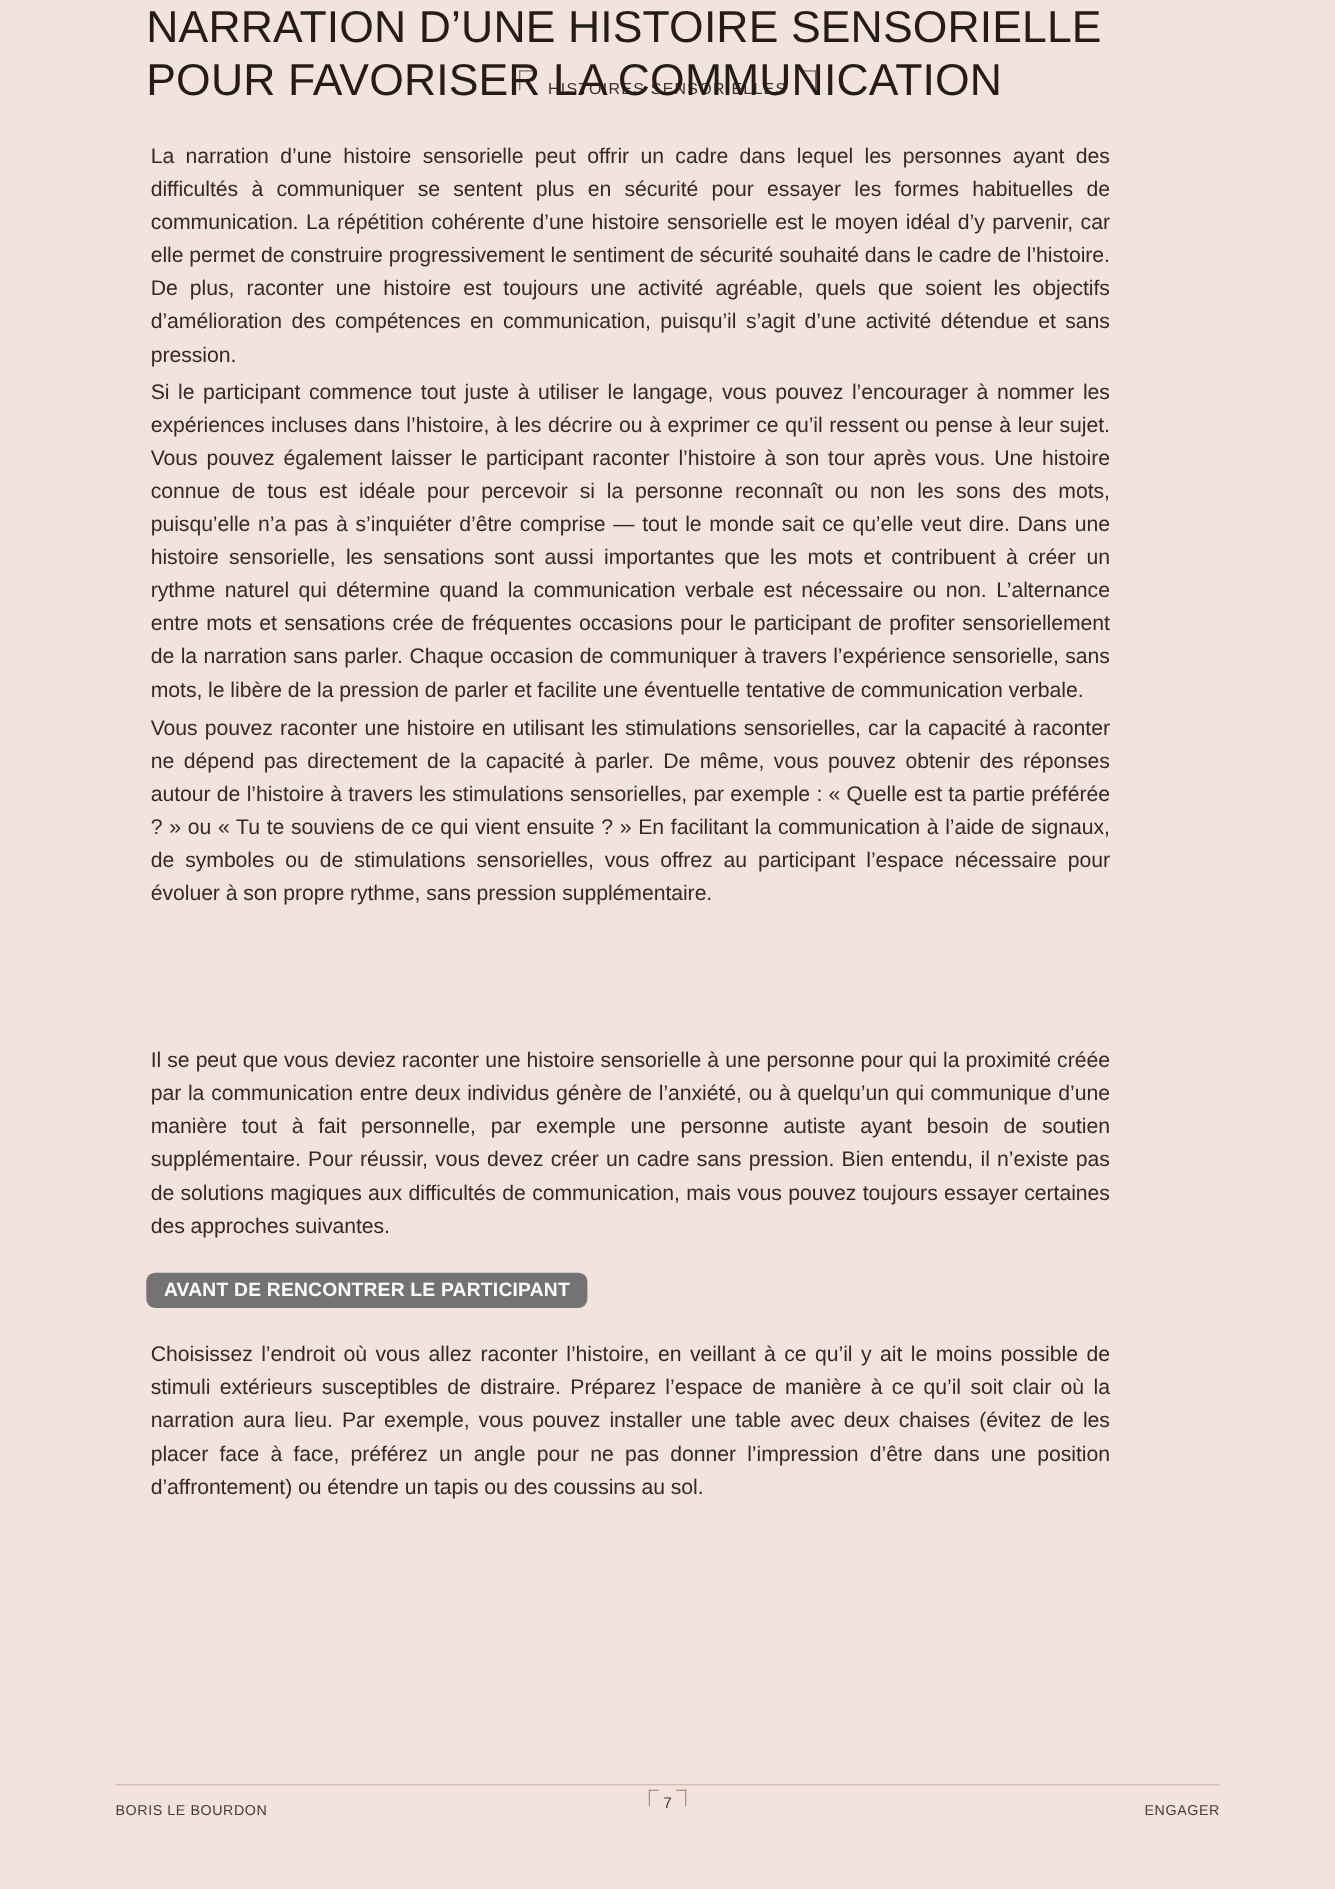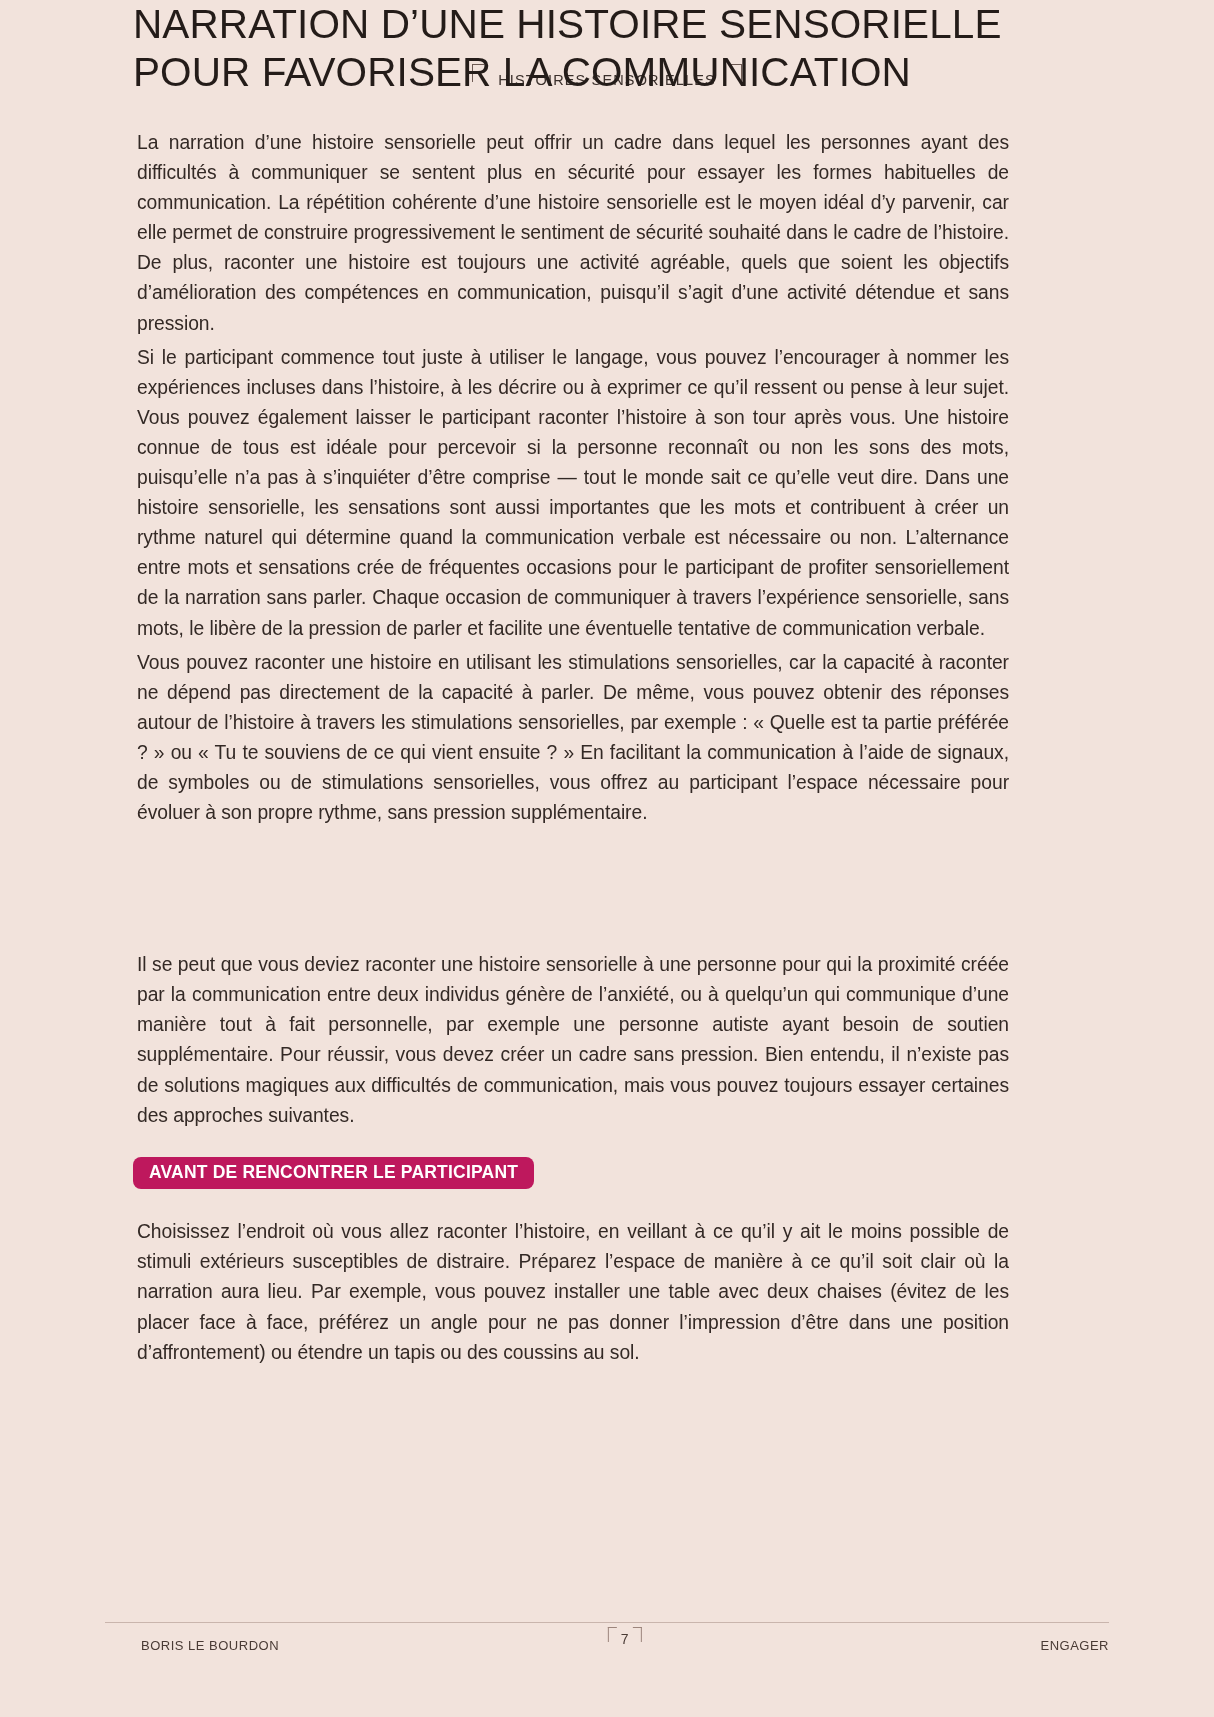--- a/index.html
+++ b/index.html
@@ -88,21 +88,21 @@
 
   .gap-title-body { height: 28px; }
   .gap-section    { height: 86px; }
   .gap-h2-body    { height: 28px; }
   .gap-before-badge { height: 22px; }
   .gap-after-badge  { height: 24px; }
 
   
   .badge {
     display: inline-block;
-    background: #be185d;
+    background: #737373;
     color: #ffffff;
     border-radius: 8px;
     padding: 7px 16px 8px 16px;
     font-family: "Liberation Sans", sans-serif;
     font-weight: bold;
     font-size: 17.5px;
     letter-spacing: 0.2px;
     line-height: 1;
     white-space: nowrap;
   }
@@ -121,21 +121,20 @@
     left: 105px;
     right: 105px;
     top: 1638px;
     display: flex;
     align-items: flex-start;
     justify-content: space-between;
     font-family: "Liberation Sans", sans-serif;
     font-size: 13px;
     letter-spacing: 0.5px;
     color: #4a3b35;
-    margin-left: 36px;
   }
   .footer-center {
     position: absolute;
     left: 50%;
     transform: translateX(-50%);
     top: -6px;
   }
   .pagenum-wrap {
     position: relative;
     padding: 5px 13px 3px 13px;

